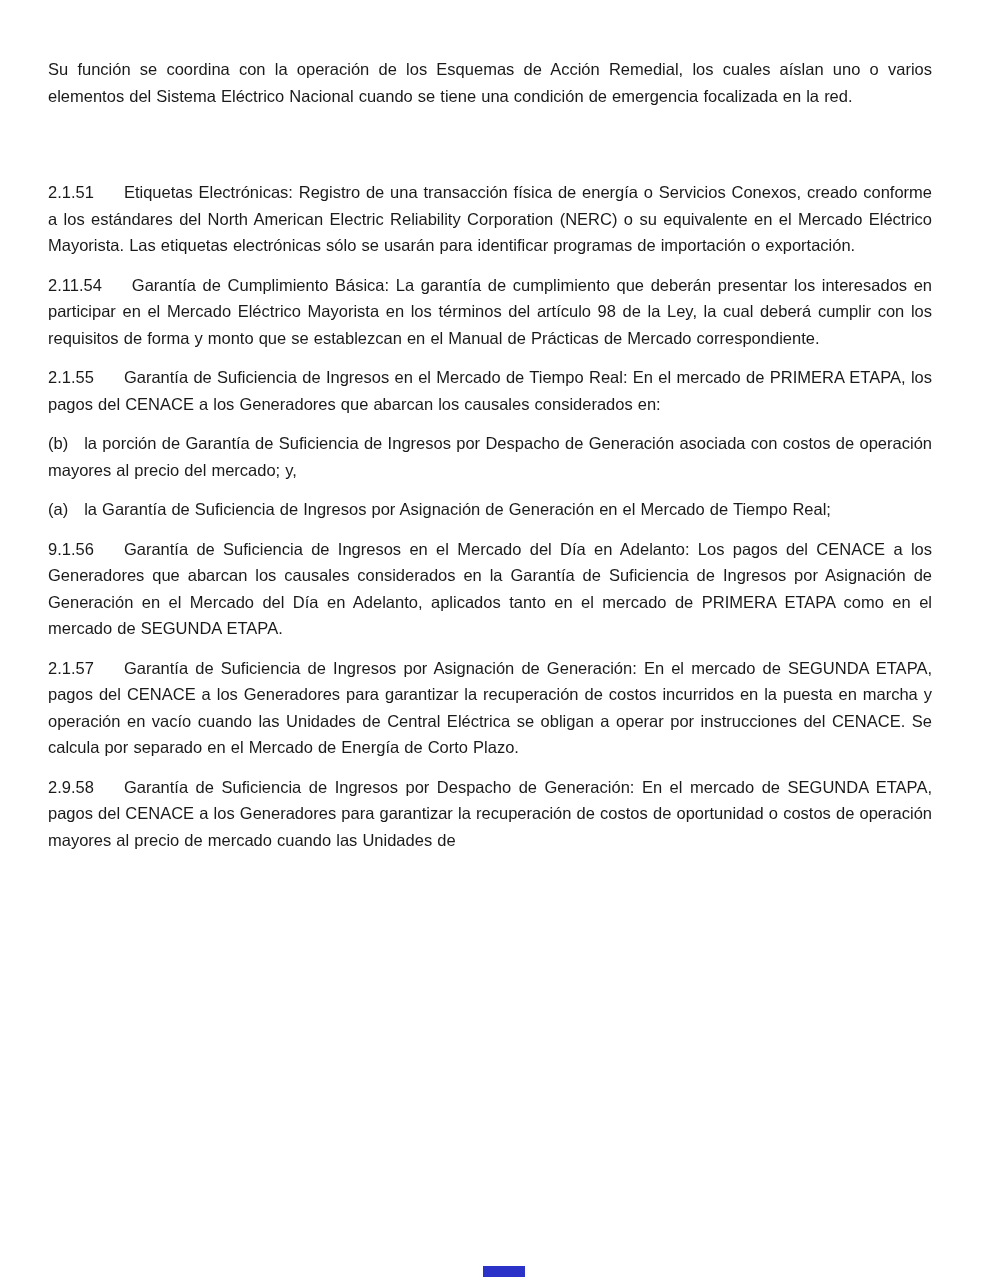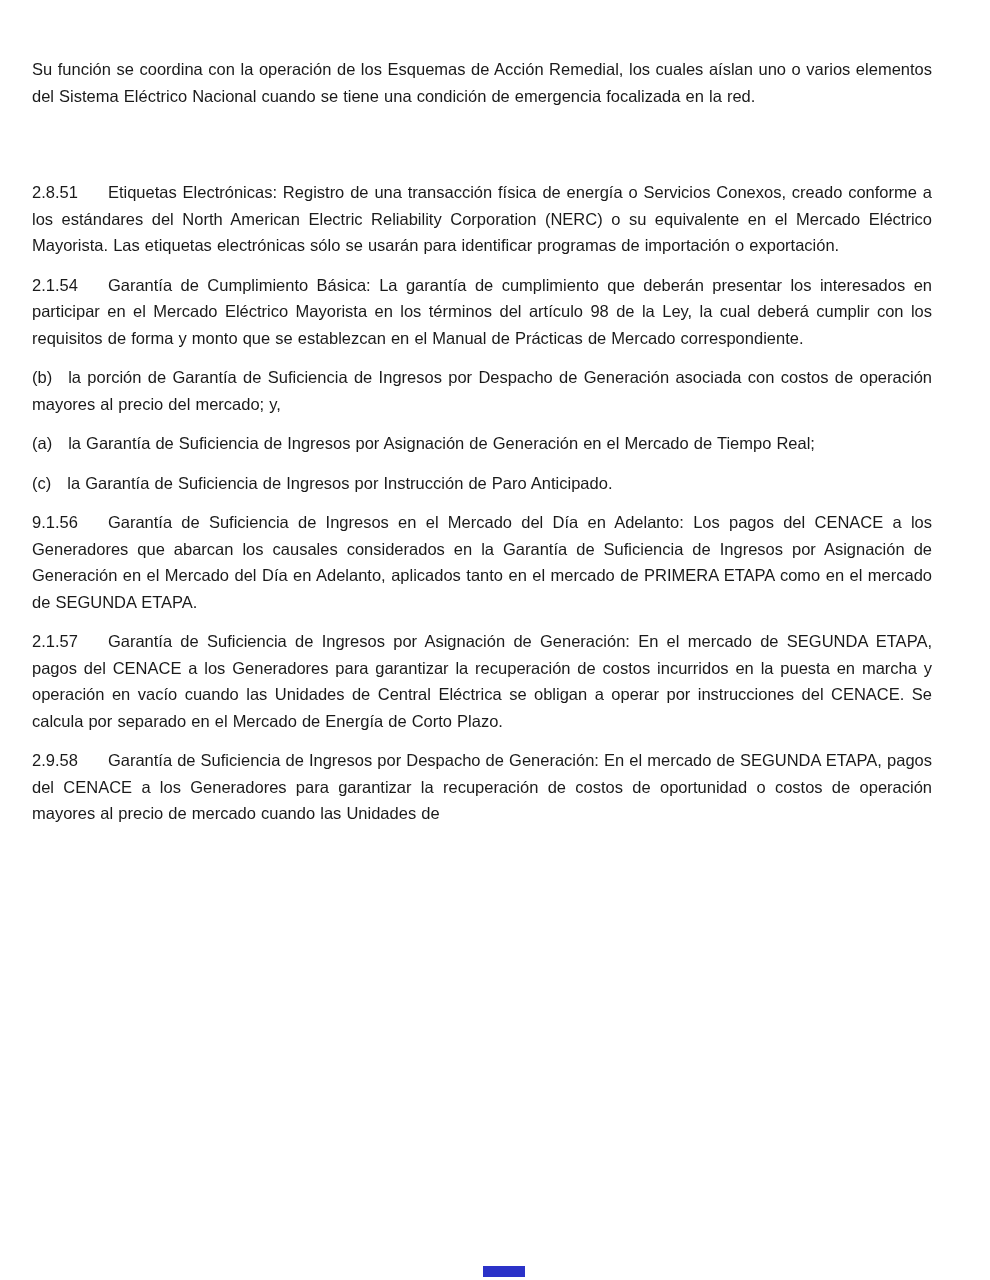--- a/index.html
+++ b/index.html
@@ -9,21 +9,21 @@
   body {
     width: 990px;
     height: 1280px;
     background: #ffffff;
     color: #1a1a1a;
     font-family: "Liberation Sans", sans-serif;
     position: relative;
     overflow: hidden;
   }
   .page {
-    padding: 56px 58px 0 32px;
+    padding: 56px 58px 0 48px;
     box-sizing: border-box;
   }
   p.para {
     margin: 0 0 13px 0;
     font-size: 16.5px;
     line-height: 26.5px;
     text-align: justify;
     word-spacing: 0.5px;
   }
   p.intro {
@@ -47,41 +47,41 @@
 </head>
 <body>
 
 <div class="page">
 
   <p class="para intro">
     <span>Su función se coordina con la operación de los Esquemas de Acción Remedial, los cuales aíslan uno o varios elementos del Sistema Eléctrico Nacional cuando se tiene una condición de emergencia focalizada en la red.</span>
   </p>
 
   <p class="para">
-    <span class="num-label">2.8.51</span><span>Etiquetas Electrónicas: Registro de una transacción física de energía o Servicios Conexos, creado conforme a los estándares del North American Electric Reliability Corporation (NERC) o su equivalente en el Mercado Eléctrico Mayorista. Las etiquetas electrónicas sólo se usarán para identificar programas de importación o exportación.</span>
+    <span class="num-label">2.1.51</span><span>Etiquetas Electrónicas: Registro de una transacción física de energía o Servicios Conexos, creado conforme a los estándares del North American Electric Reliability Corporation (NERC) o su equivalente en el Mercado Eléctrico Mayorista. Las etiquetas electrónicas sólo se usarán para identificar programas de importación o exportación.</span>
   </p>
 
 
 
   <p class="para">
-    <span class="num-label">2.1.54</span><span>Garantía de Cumplimiento Básica: La garantía de cumplimiento que deberán presentar los interesados en participar en el Mercado Eléctrico Mayorista en los términos del artículo 98 de la Ley, la cual deberá cumplir con los requisitos de forma y monto que se establezcan en el Manual de Prácticas de Mercado correspondiente.</span>
+    <span class="num-label">2.11.54</span><span>Garantía de Cumplimiento Básica: La garantía de cumplimiento que deberán presentar los interesados en participar en el Mercado Eléctrico Mayorista en los términos del artículo 98 de la Ley, la cual deberá cumplir con los requisitos de forma y monto que se establezcan en el Manual de Prácticas de Mercado correspondiente.</span>
   </p>
 
+  <p class="para">
+    <span class="num-label">2.1.55</span><span>Garantía de Suficiencia de Ingresos en el Mercado de Tiempo Real: En el mercado de PRIMERA ETAPA, los pagos del CENACE a los Generadores que abarcan los causales considerados en:</span>
+  </p>
 
   <p class="para">
     <span class="abc-label">(b)</span><span>la porción de Garantía de Suficiencia de Ingresos por Despacho de Generación asociada con costos de operación mayores al precio del mercado; y,</span>
   </p>
 
   <p class="para">
     <span class="abc-label">(a)</span><span>la Garantía de Suficiencia de Ingresos por Asignación de Generación en el Mercado de Tiempo Real;</span>
   </p>
 
-  <p class="para">
-    <span class="abc-label">(c)</span><span>la Garantía de Suficiencia de Ingresos por Instrucción de Paro Anticipado.</span>
-  </p>
 
   <p class="para">
     <span class="num-label">9.1.56</span><span>Garantía de Suficiencia de Ingresos en el Mercado del Día en Adelanto: Los pagos del CENACE a los Generadores que abarcan los causales considerados en la Garantía de Suficiencia de Ingresos por Asignación de Generación en el Mercado del Día en Adelanto, aplicados tanto en el mercado de PRIMERA ETAPA como en el mercado de SEGUNDA ETAPA.</span>
   </p>
 
   <p class="para">
     <span class="num-label">2.1.57</span><span>Garantía de Suficiencia de Ingresos por Asignación de Generación: En el mercado de SEGUNDA ETAPA, pagos del CENACE a los Generadores para garantizar la recuperación de costos incurridos en la puesta en marcha y operación en vacío cuando las Unidades de Central Eléctrica se obligan a operar por instrucciones del CENACE. Se calcula por separado en el Mercado de Energía de Corto Plazo.</span>
   </p>
 
   <p class="para">

